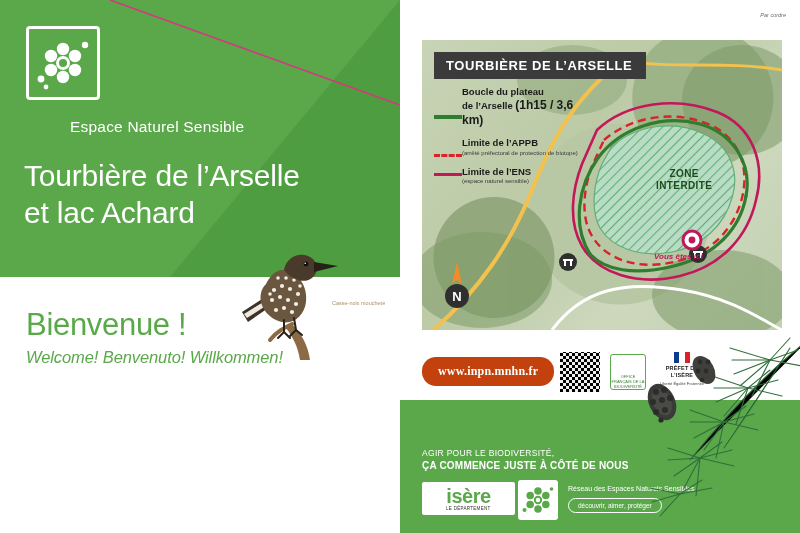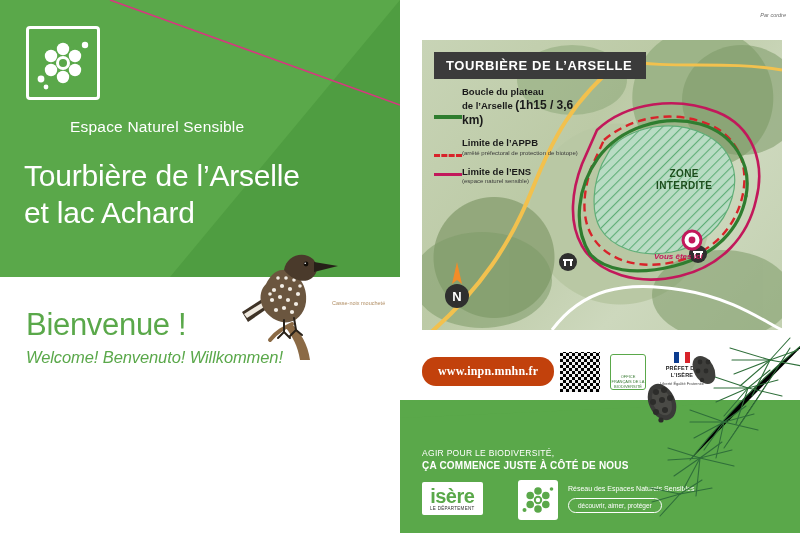--- a/index.html
+++ b/index.html
@@ -282,22 +282,22 @@
     position: absolute; left: 22px; top: 48px;
     color: #ffffff; font-size: 8.5px; letter-spacing: .3px;
   }
   .footer-line2 {
     position: absolute; left: 22px; top: 60px;
     color: #ffffff; font-size: 10px; font-weight: bold; letter-spacing: .2px;
   }
   .isere-logo {
     position: absolute; left: 22px; top: 82px;
     background: #ffffff; border-radius: 2px;
-    padding: 5px 8px 4px;
-    text-align: center;
+    padding: 5px 24px 4px;
+    text-align: right;
   }
   .isere-word {
     color: #5aa84a; font-size: 20px; font-weight: bold;
     letter-spacing: -.5px; line-height: .95;
   }
   .isere-sub { color: #2f2f2f; font-size: 4.5px; letter-spacing: .3px; }
   .ens-footer-badge {
     position: absolute; left: 118px; top: 80px;
     width: 40px; height: 40px;
     background: #ffffff; border-radius: 3px;

